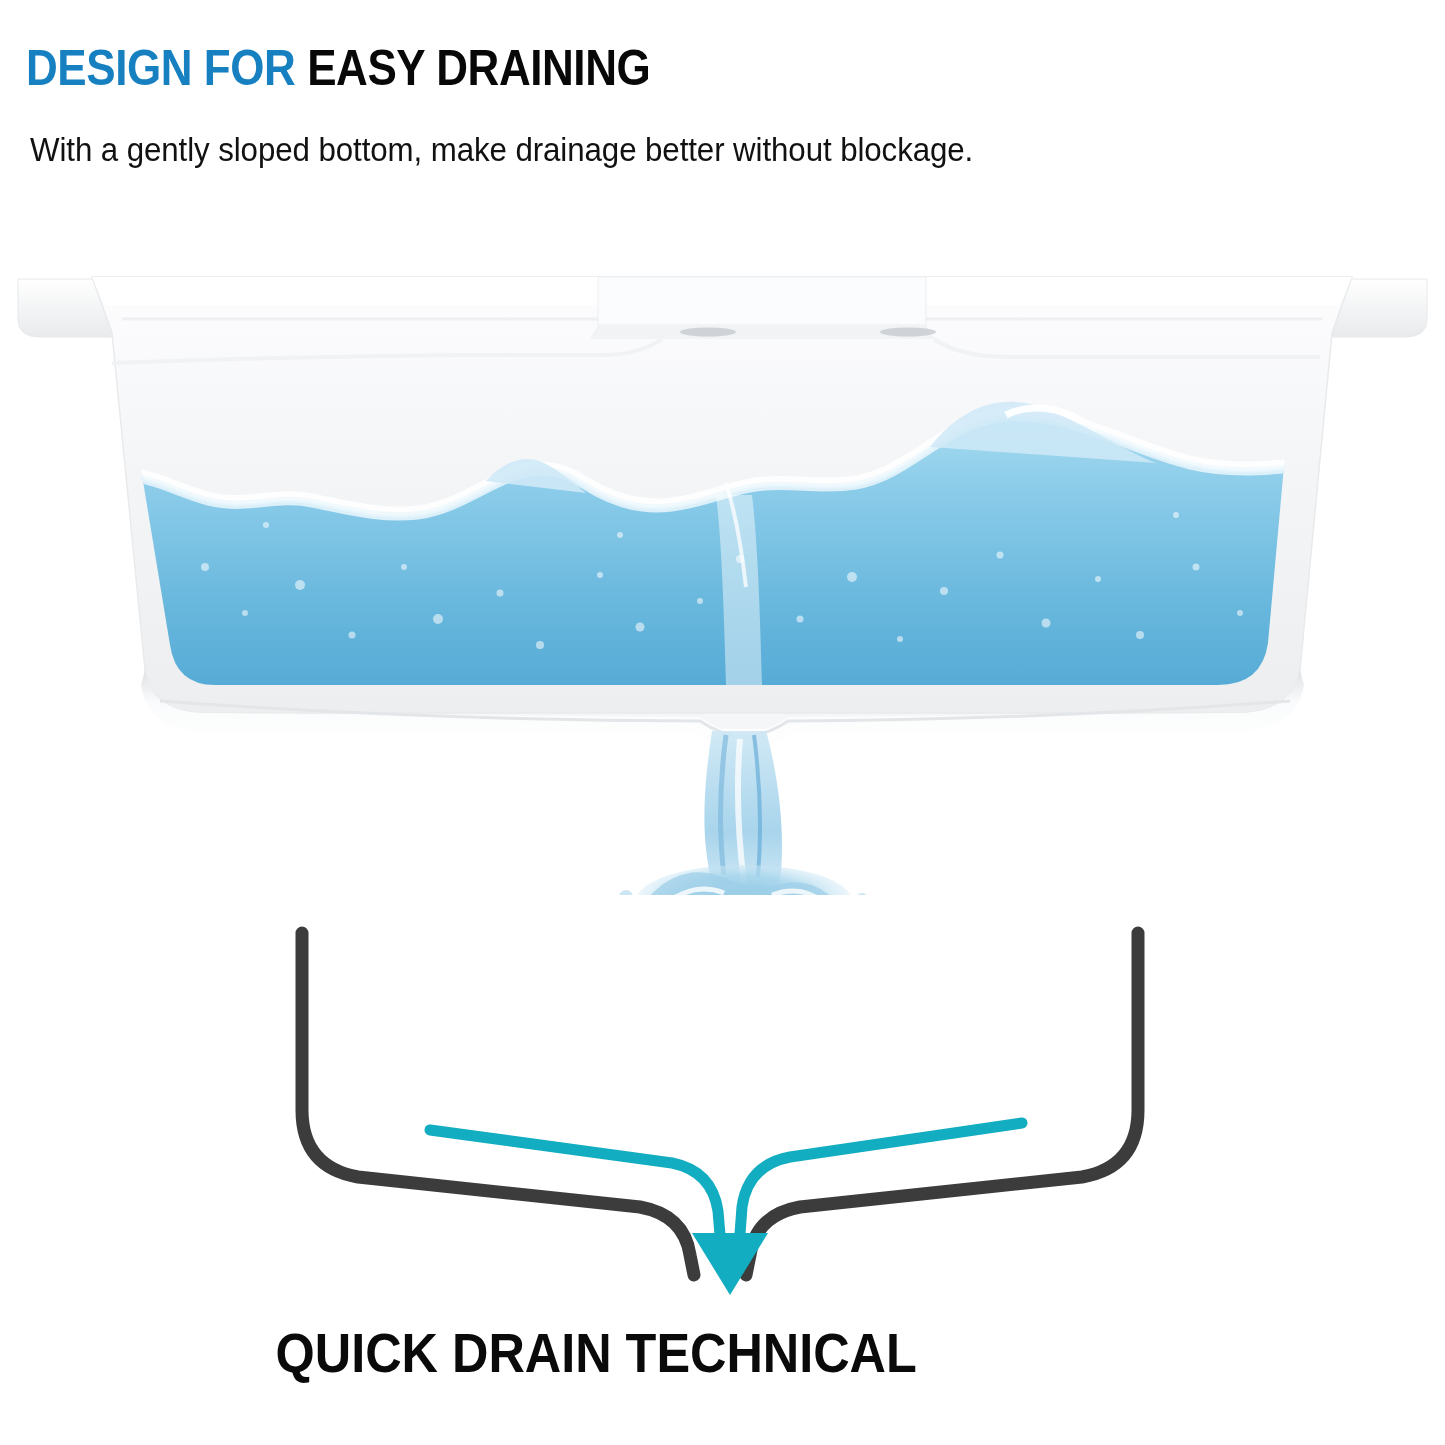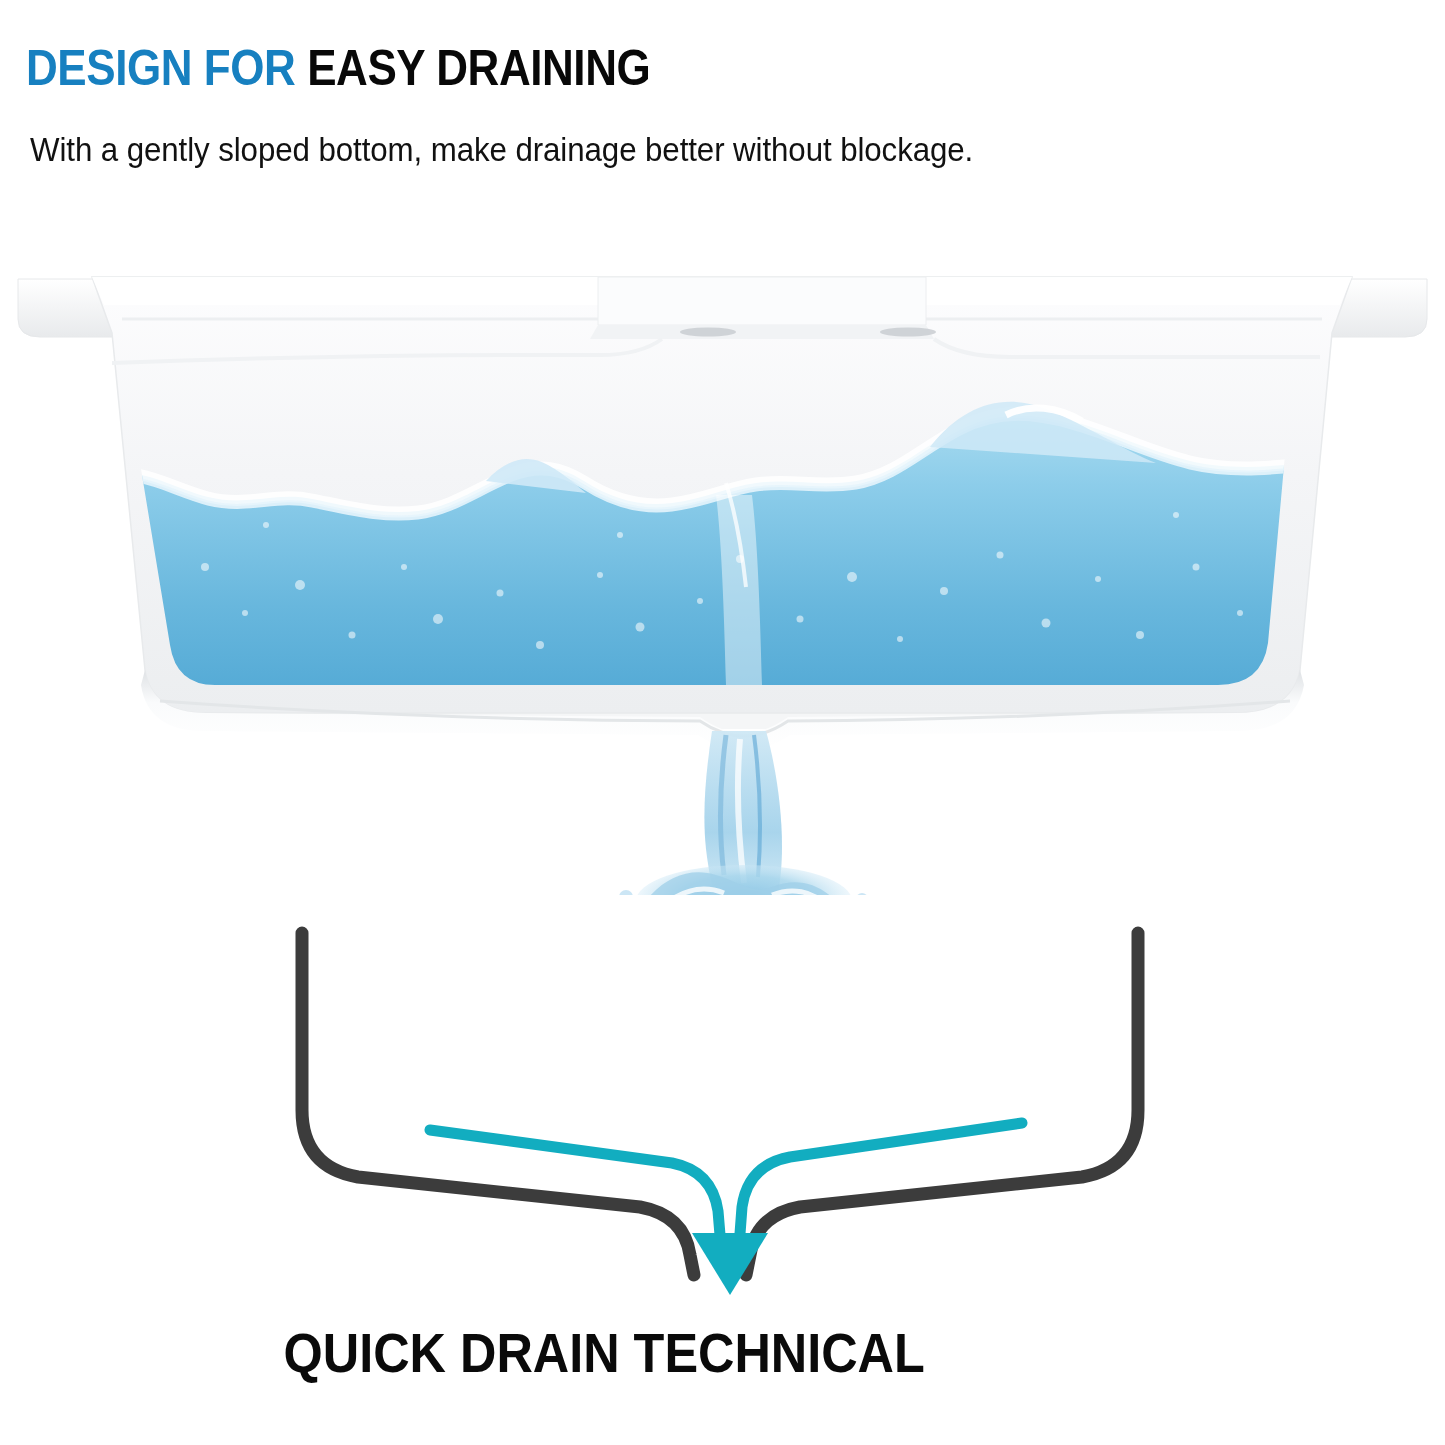--- a/index.html
+++ b/index.html
@@ -61,21 +61,21 @@
     left: 0;
     top: 915px;
     width: 1445px;
     height: 390px;
   }
   .diagram svg { display: block; }
 
   
   .caption {
     position: absolute;
-    left: 16px;
+    left: 8px;
     top: 1320px;
     width: 1176px;
     text-align: center;
     font-size: 56px;
     font-weight: bold;
     color: #0a0a0a;
     letter-spacing: 0px;
     white-space: nowrap;
   }
   .caption span {

